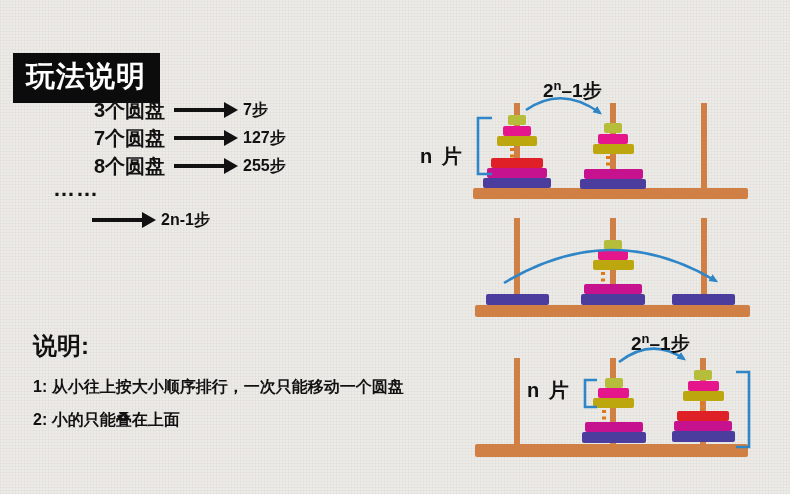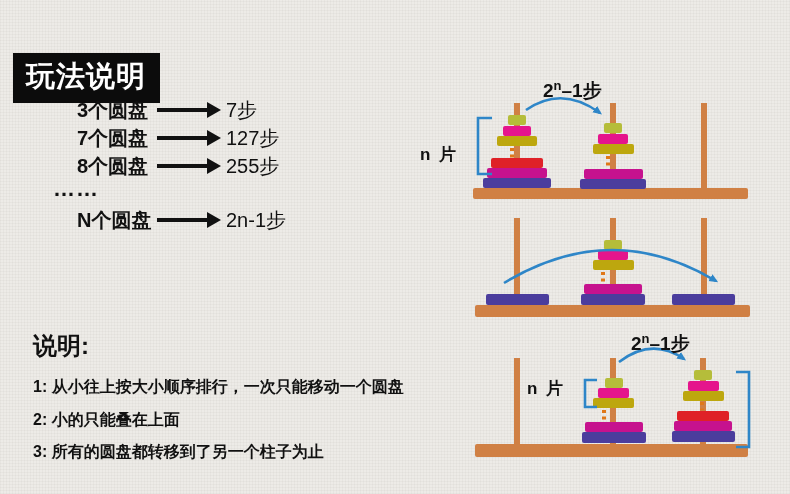--- a/index.html
+++ b/index.html
@@ -21,39 +21,39 @@
   .title-box{
     position:absolute;left:13px;top:53px;
     background:var(--title-bg,#0c0c0c);
     color:var(--title-text,#fff);
     font-size:29px;font-weight:bold;
     padding:4px 14px 6px 13px;
     letter-spacing:1px;
   }
   
   .steps{position:absolute;left:77px;top:96px;}
-  .steps-row{display:flex;align-items:center;height:28px;}
+  .steps-row{display:flex;align-items:center;height:28px;margin-left:17px;}
   .row-label{display:inline-block;width:82px;font-size:20px;font-weight:600;white-space:nowrap;}
-  .row-value{font-size:20px;font-weight:400;margin-left:5px;white-space:nowrap;}
+  .row-value{font-size:16px;font-weight:700;margin-left:5px;white-space:nowrap;}
   .arrow{position:relative;width:64px;height:20px;flex:none;margin-left:-2px;}
   .arrow::before{content:'';position:absolute;left:0;top:8px;width:52px;height:3.5px;background:var(--text,#111);}
   .arrow::after{content:'';position:absolute;left:50px;top:2px;width:0;height:0;
     border-left:14px solid var(--text,#111);border-top:8px solid transparent;border-bottom:8px solid transparent;}
   .ellipsis-row{height:26px;margin-left:-24px;font-size:22px;font-weight:bold;line-height:18px;letter-spacing:1px;}
   
   .notes{position:absolute;left:33px;top:330px;}
   .notes-heading{font-size:24px;font-weight:600;margin-bottom:9px;}
   .notes-item{font-size:16px;font-weight:700;line-height:32.5px;white-space:nowrap;}
   
   .diagram-label{position:absolute;font-weight:bold;white-space:nowrap;text-align:right;}
   .formula{font-size:19px;}
   .formula sup{font-size:13px;}
   .lbl-formula-top{left:543px;top:78px;}
   .lbl-formula-bottom{left:631px;top:331px;}
-  .pieces{font-size:17px;letter-spacing:2px;}
+  .pieces{font-size:20px;letter-spacing:2px;}
   .lbl-pieces-top{left:420px;top:143px;}
   .lbl-pieces-bottom{left:527px;top:377px;}
   
   svg.scene{position:absolute;left:0;top:0;}
   .wood{fill:var(--wood,#d08044);}
   .d-yg{fill:var(--disk-yellowgreen,#b5bd3a);}
   .d-pk{fill:var(--disk-pink,#e5158c);}
   .d-mu{fill:var(--disk-mustard,#bda70e);}
   .d-rd{fill:var(--disk-red,#df2127);}
   .d-mg{fill:var(--disk-magenta,#c6128e);}
@@ -158,31 +158,29 @@
       <span class="arrow"></span>
       <span class="row-value">127步</span>
     </div>
     <div class="steps-row">
       <span class="row-label">8个圆盘</span>
       <span class="arrow"></span>
       <span class="row-value">255步</span>
     </div>
     <div class="ellipsis-row">……</div>
     <div class="steps-row">
-      <span class="row-label">N个圆盘</span>
       <span class="arrow"></span>
       <span class="row-value">2n-1步</span>
     </div>
   </div>
 
   <div class="notes">
     <div class="notes-heading">说明:</div>
     <div class="notes-item">1: 从小往上按大小顺序排行，一次只能移动一个圆盘</div>
     <div class="notes-item">2: 小的只能叠在上面</div>
-    <div class="notes-item">3: 所有的圆盘都转移到了另一个柱子为止</div>
   </div>
 
   <div class="diagram-label formula lbl-formula-top"><span>2</span><sup>n</sup><span>–1步</span></div>
   <div class="diagram-label formula lbl-formula-bottom"><span>2</span><sup>n</sup><span>–1步</span></div>
   <div class="diagram-label pieces lbl-pieces-top">n 片</div>
   <div class="diagram-label pieces lbl-pieces-bottom">n 片</div>
 
 </div>
 
 </body></html>

